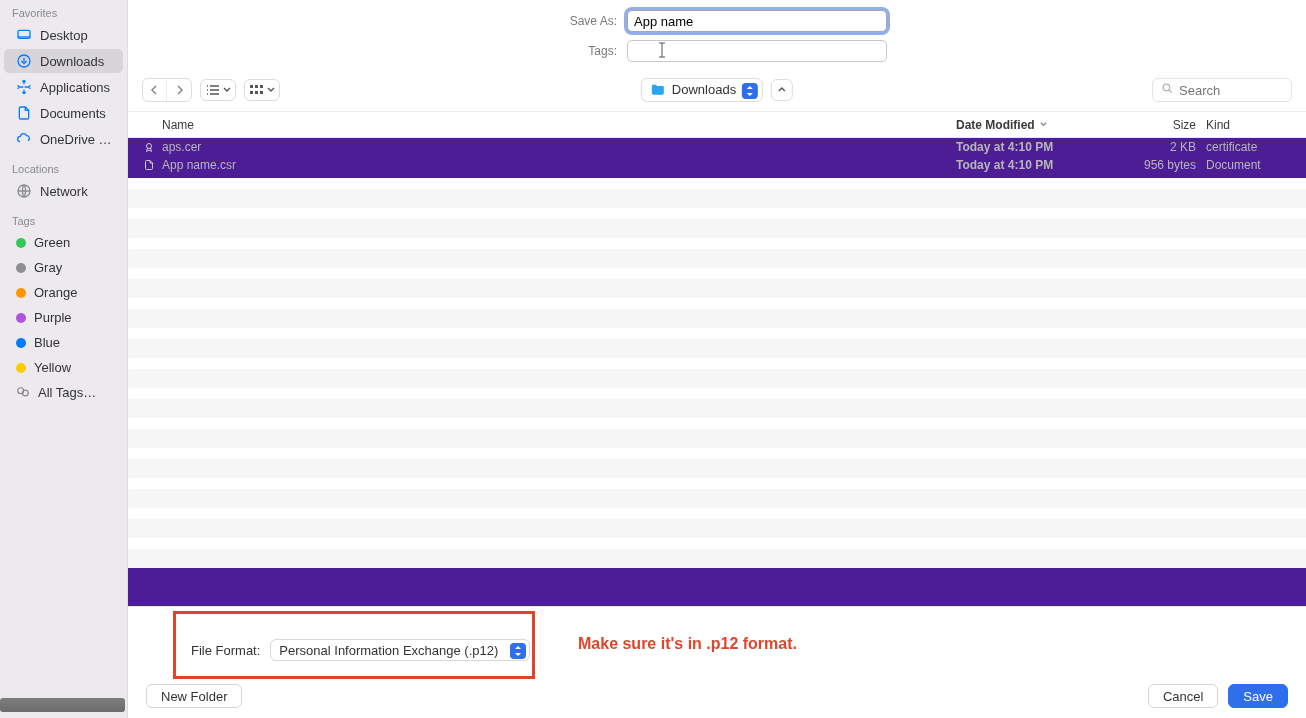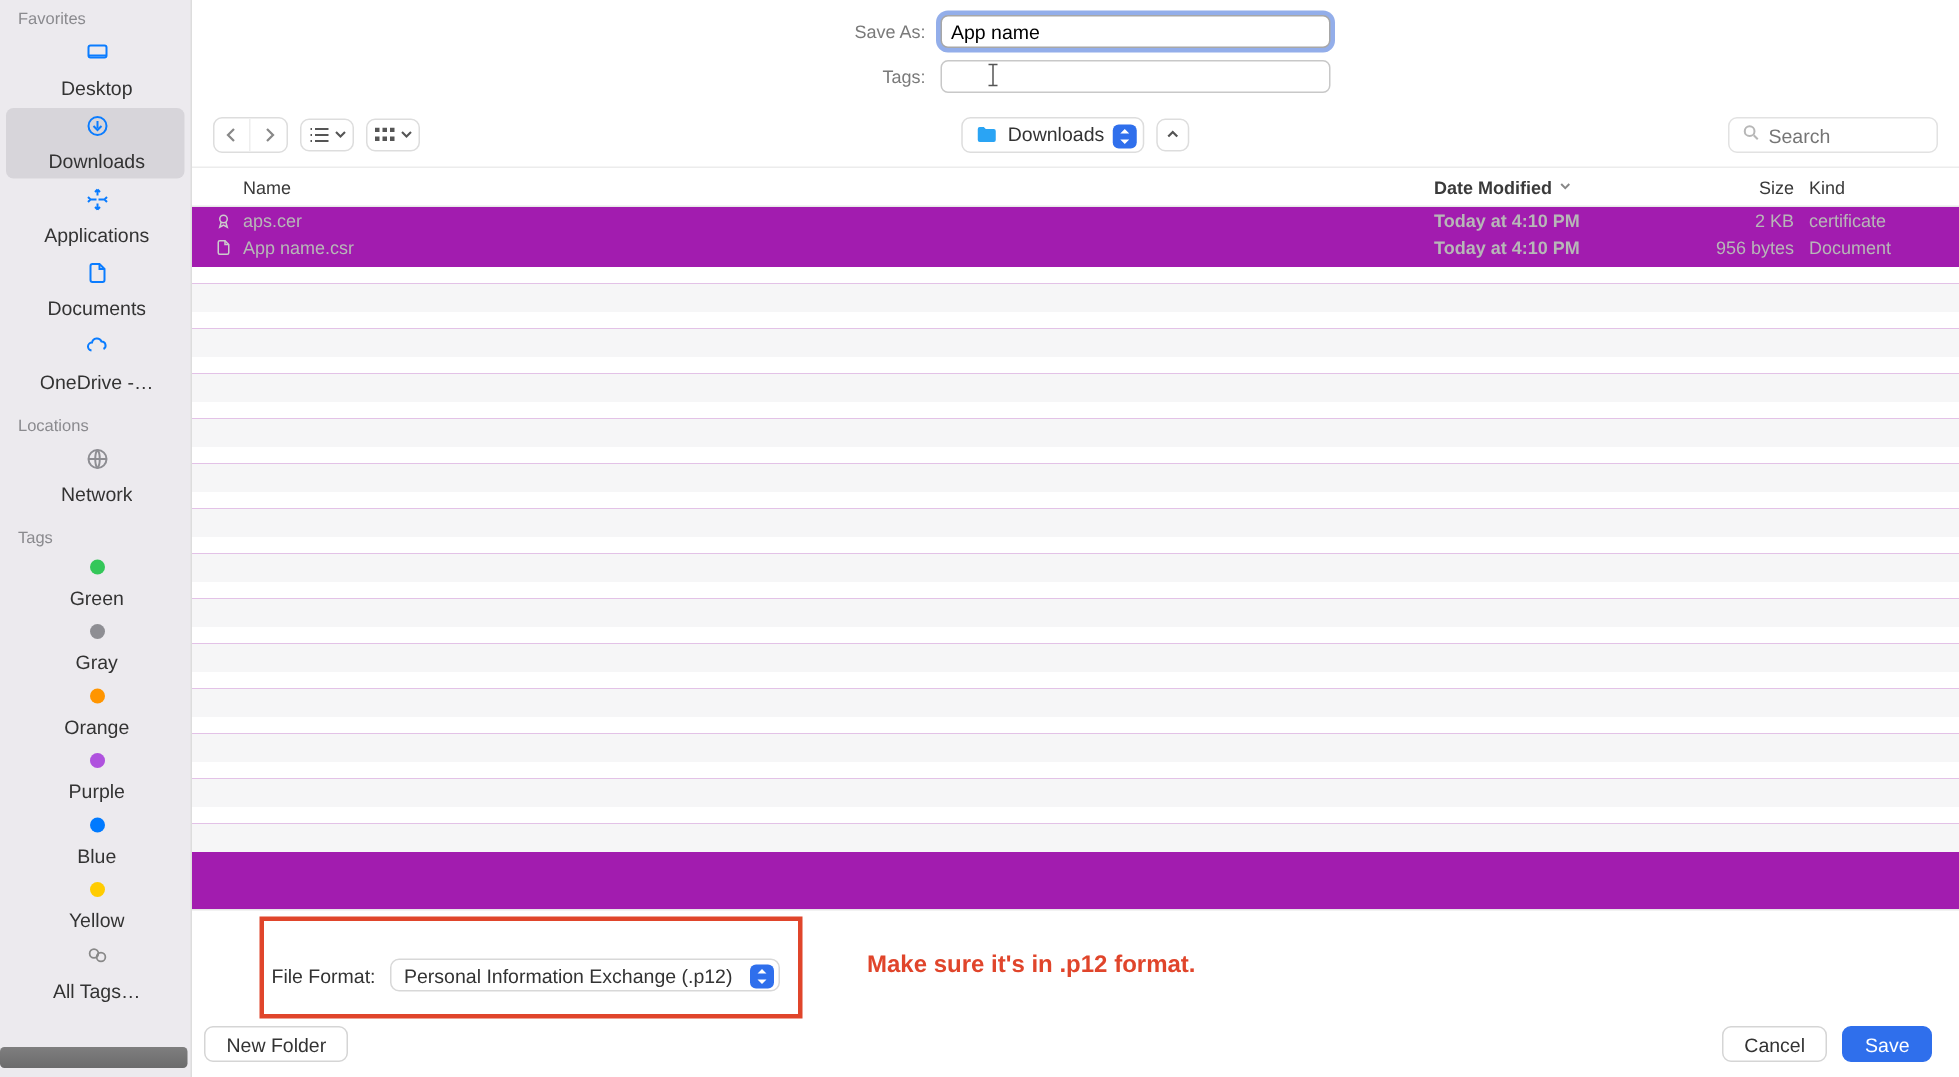--- a/index.html
+++ b/index.html
@@ -35,21 +35,20 @@
     padding: 3px 10px 3px 12px;
   }
   .sidebar-item {
     display: flex;
     align-items: center;
     gap: 8px;
     padding: 4px 10px 4px 12px;
     cursor: default;
     border-radius: 5px;
     margin: 1px 4px;
-    flex-direction: column;
   }
   .sidebar-item.selected {
     background: #d7d5da;
   }
   .sidebar-icon {
     width: 16px;
     height: 16px;
     display: flex;
     align-items: center;
     justify-content: center;
@@ -184,21 +183,21 @@
     position:absolute;right:14px;top:10px;
     width:140px;height:24px;border:1px solid #e2e2e2;border-radius:6px;
     display:flex;align-items:center;gap:5px;padding:0 8px;background:#fff;
   }
   .search-box input{
     border:none;outline:none;font-size:13px;width:100%;color:#333;background:transparent;
   }
   .search-box .ph{color:#0369a1;}
 
   
-  .table-area{flex:1;overflow:hidden;background:#a21caf;}
+  .table-area{flex:1;overflow:hidden;background:#4c1d95;}
   .table-head{
     display:flex;align-items:center;height:26px;
     border-bottom:1px solid #e8e8e8;background:#fff;
     padding-left:34px;
     font-size:12px;color:#3a3a3a;
   }
   .col-name{flex:1;}
   .col-date{width:160px;display:flex;align-items:center;gap:4px;font-weight:600;}
   .col-size{width:90px;text-align:right;padding-right:10px;}
   .col-kind{width:100px;}
@@ -208,21 +207,21 @@
   }
   .row .file-icon{width:14px;height:14px;margin-right:6px;display:flex;align-items:center;justify-content:center;color:#ccc;}
   .stripes{padding-top:4px;}
   .stripe{height:19px;}
   .stripe.shade{background:#f6f6f7;}
   .stripe.gap{height:11px;background:#fff;}
 
   
   .bottom-panel{
     border-top:1px solid #e6e6e6;
-    padding:14px 18px 10px 8px;
+    padding:14px 18px 10px 18px;
     position:relative;
     background:#fff;
   }
   .file-format-row{
     display:flex;align-items:center;gap:10px;
     position:relative;
     margin-left:20px;
   }
   .file-format-label{font-size:13px;color:#333;}
   .format-select{

